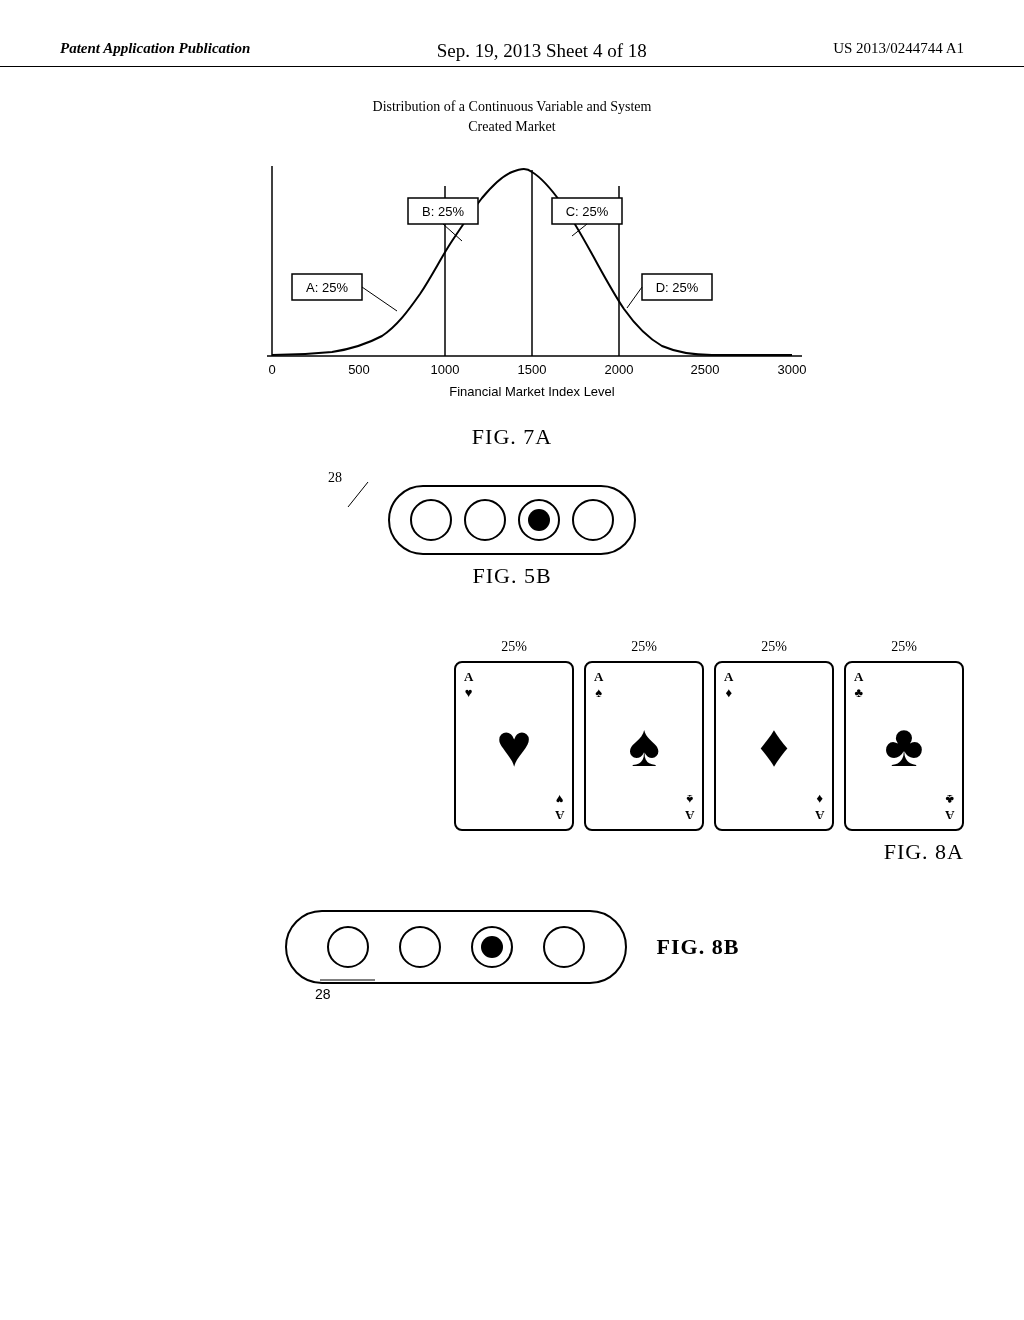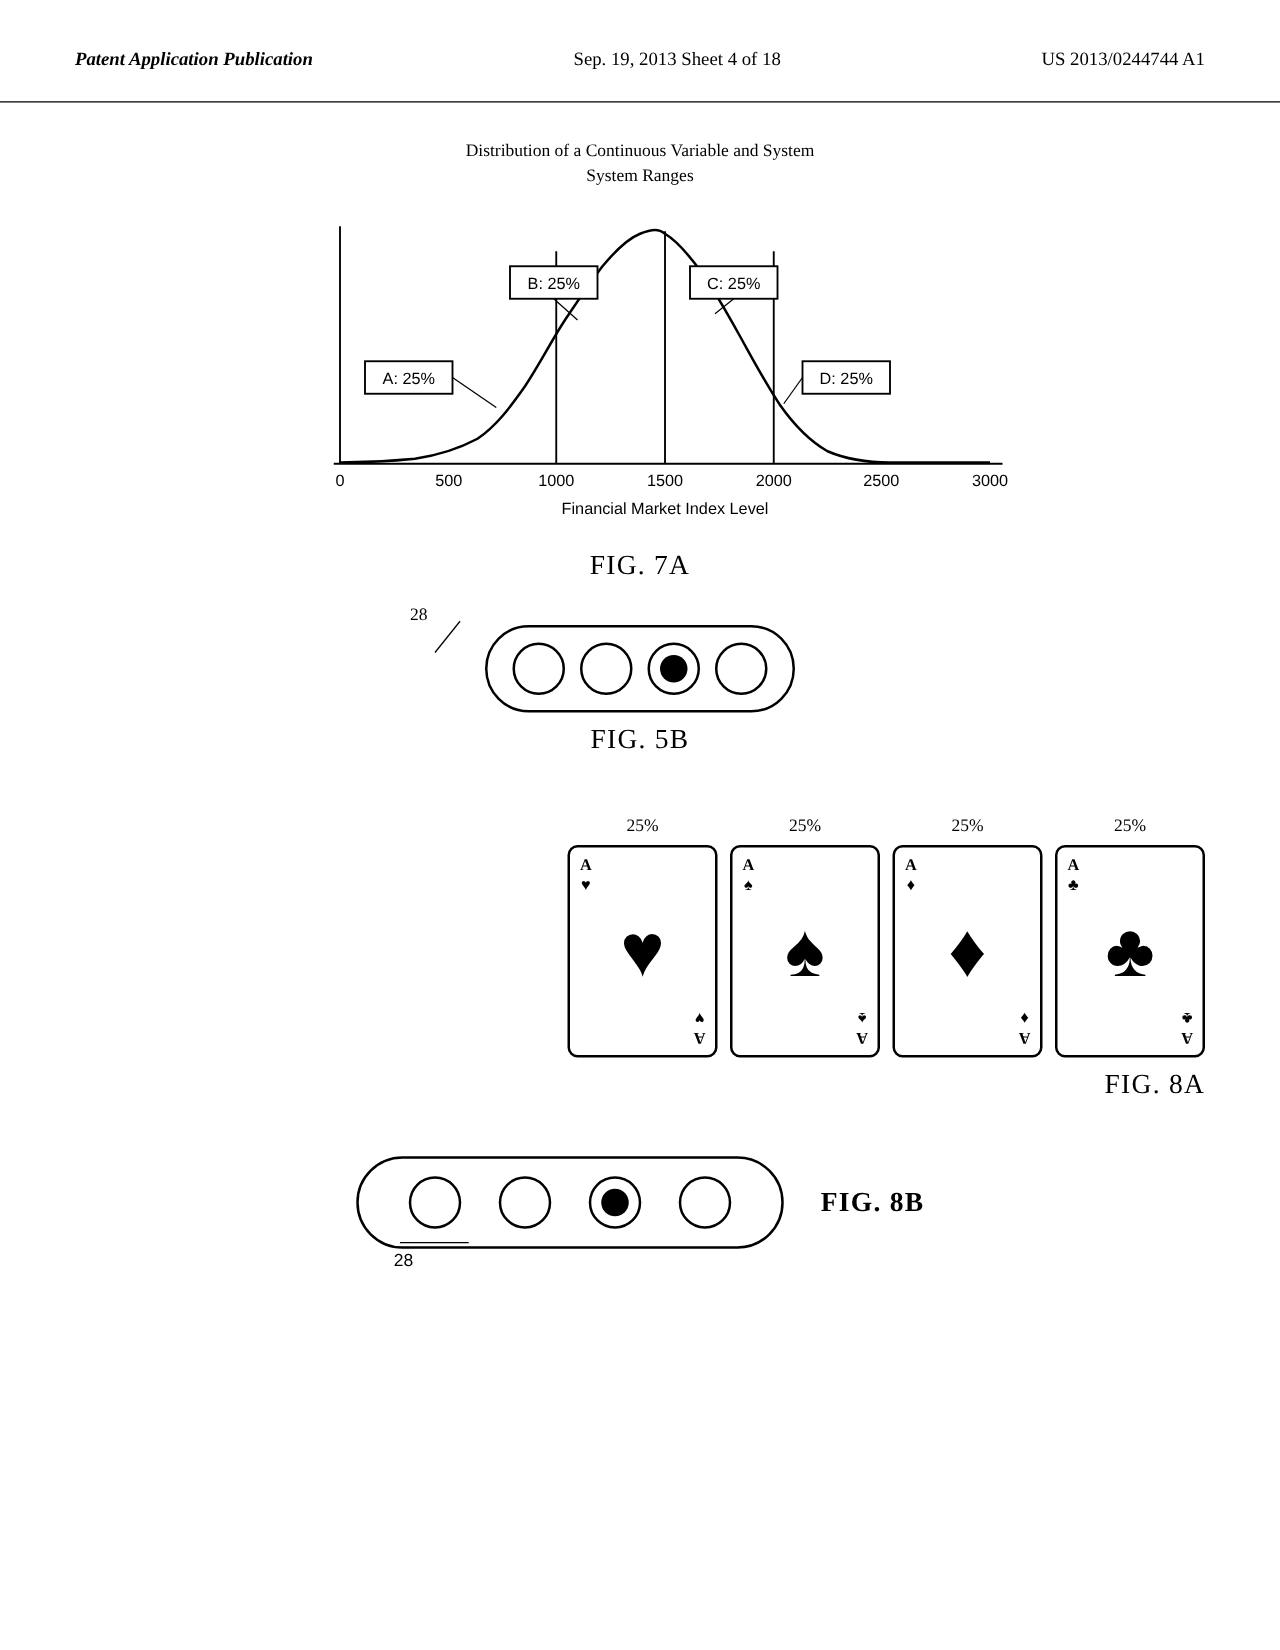--- a/index.html
+++ b/index.html
@@ -10,30 +10,30 @@
       font-family: 'Times New Roman', Times, serif;
       position: relative;
       overflow: hidden;
     }
 
     
     .header {
       display: flex;
       justify-content: space-between;
       align-items: flex-start;
-      padding: 40px 60px 24px 60px;
+      padding: 40px 60px 4px 60px;
       border-bottom: 1px solid #000;
     }
     .header-left {
       font-size: 15px;
       font-weight: bold;
       font-style: italic;
     }
     .header-center {
-      font-size: 15px;
+      font-size: 19px;
       text-align: center;
     }
     .header-right {
       font-size: 15px;
       text-align: center;
     }
 
     
     .content {
       padding: 30px 60px;
@@ -244,21 +244,21 @@
   <div class="header-right">
     <span>US 2013/0244744 A1</span>
   </div>
 </div>
 
 <div class="content">
 
   <div class="fig7a-section">
     <div class="chart-title">
       <span>Distribution of a Continuous Variable and System</span><br>
-      <span>System Ranges</span>
+      <span>Created Market</span>
     </div>
 
     <div class="chart-container">
       <svg class="chart-svg" viewBox="0 0 600 260">
 
         <line x1="60" y1="10" x2="60" y2="200" stroke="#000" stroke-width="1.5"></line>
 
         <line x1="55" y1="200" x2="590" y2="200" stroke="#000" stroke-width="1.5"></line>
 
         <path d="M 60,199 C 80,199 100,198 120,196 C 140,193 155,188 170,180 C 185,170 196,155 208,138 C 220,120 230,100 240,85 C 250,70 260,55 270,42 C 280,30 290,20 300,16 C 310,12 315,12 320,16 C 330,22 340,34 350,48 C 360,62 370,80 380,98 C 390,116 400,135 412,153 C 424,170 436,182 450,190 C 464,196 480,199 500,199 C 520,199 550,199 580,199" fill="none" stroke="#000" stroke-width="2"></path>

